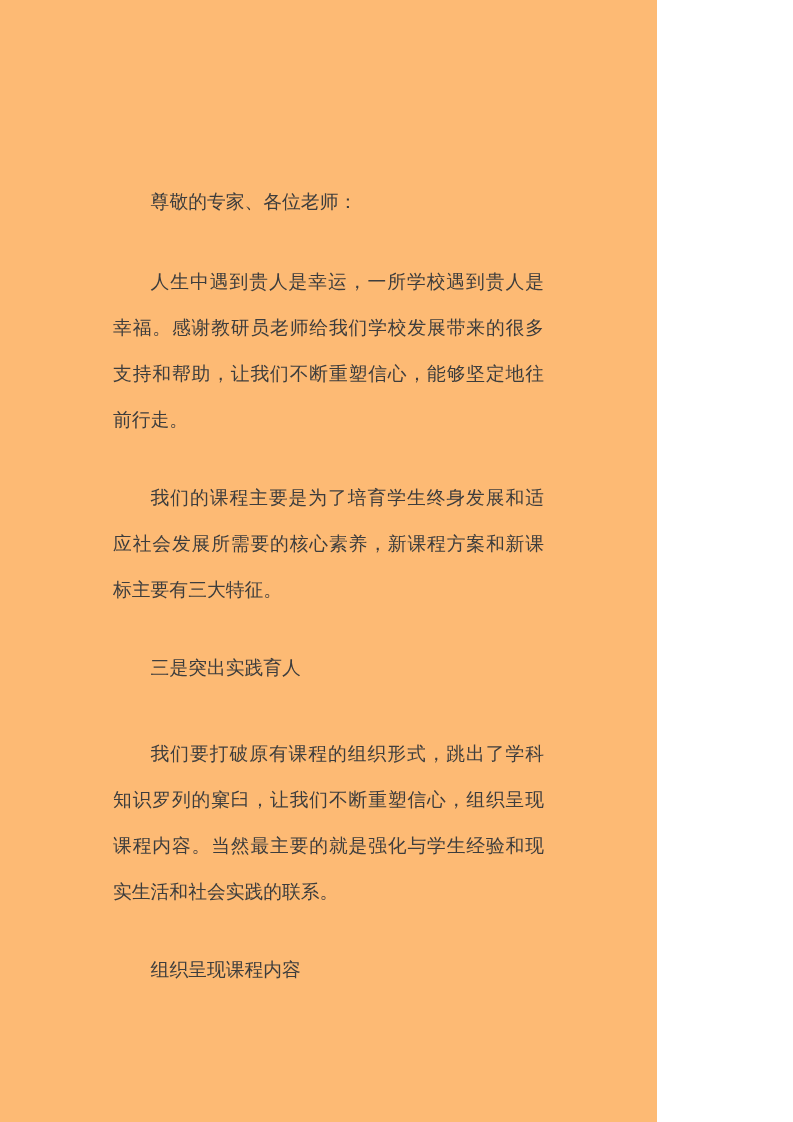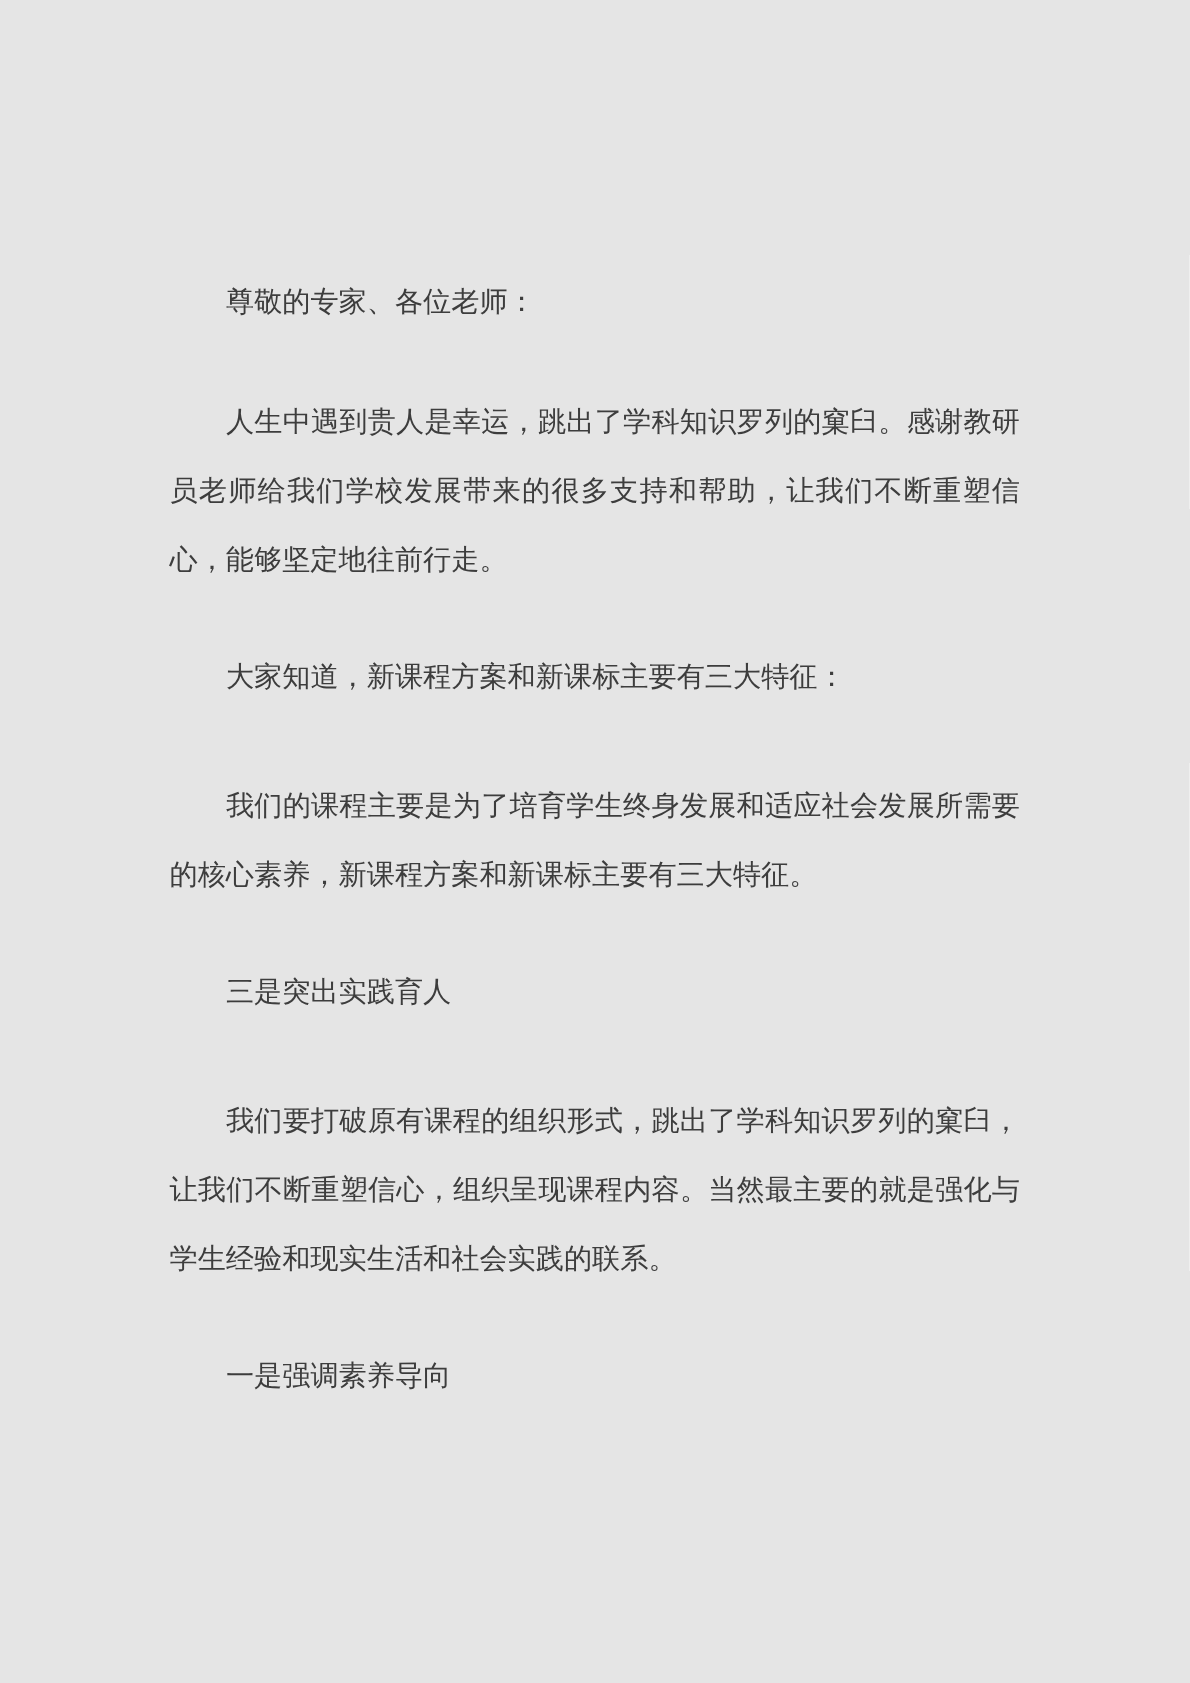--- a/index.html
+++ b/index.html
@@ -8,43 +8,42 @@
     background: #ffffff;
   }
   body {
     width: 793px;
     height: 1122px;
     overflow: hidden;
     font-family: "Liberation Serif", "DejaVu Serif", serif;
   }
   .page {
     box-sizing: border-box;
-    width: 793px;
+    width: 657px;
     height: 1122px;
     padding: 179px 113px 0 113px;
-    background: #e5e5e5;
+    background: #fdba74;
   }
   .para {
     margin: 0 0 32px 0;
     font-size: 18.8px;
     line-height: 46px;
     color: #3d3d3d;
     text-align: justify;
     text-indent: 2em;
     letter-spacing: 0;
     word-break: break-all;
   }
   .para.gap-after-sm { margin-bottom: 34px; }
   .para.gap-after-lg { margin-bottom: 40px; }
   .para:last-child { margin-bottom: 0; }
 </style>
 </head>
 <body>
 
 <div class="page">
   <p class="para gap-after-sm">尊敬的专家、各位老师：</p>
-  <p class="para">人生中遇到贵人是幸运，跳出了学科知识罗列的窠臼。感谢教研员老师给我们学校发展带来的很多支持和帮助，让我们不断重塑信心，能够坚定地往前行走。</p>
-  <p class="para gap-after-lg">大家知道，新课程方案和新课标主要有三大特征：</p>
+  <p class="para">人生中遇到贵人是幸运，一所学校遇到贵人是幸福。感谢教研员老师给我们学校发展带来的很多支持和帮助，让我们不断重塑信心，能够坚定地往前行走。</p>
   <p class="para">我们的课程主要是为了培育学生终身发展和适应社会发展所需要的核心素养，新课程方案和新课标主要有三大特征。</p>
   <p class="para gap-after-lg">三是突出实践育人</p>
   <p class="para">我们要打破原有课程的组织形式，跳出了学科知识罗列的窠臼，让我们不断重塑信心，组织呈现课程内容。当然最主要的就是强化与学生经验和现实生活和社会实践的联系。</p>
-  <p class="para">一是强调素养导向</p>
+  <p class="para">组织呈现课程内容</p>
 </div>
 
 </body></html>

